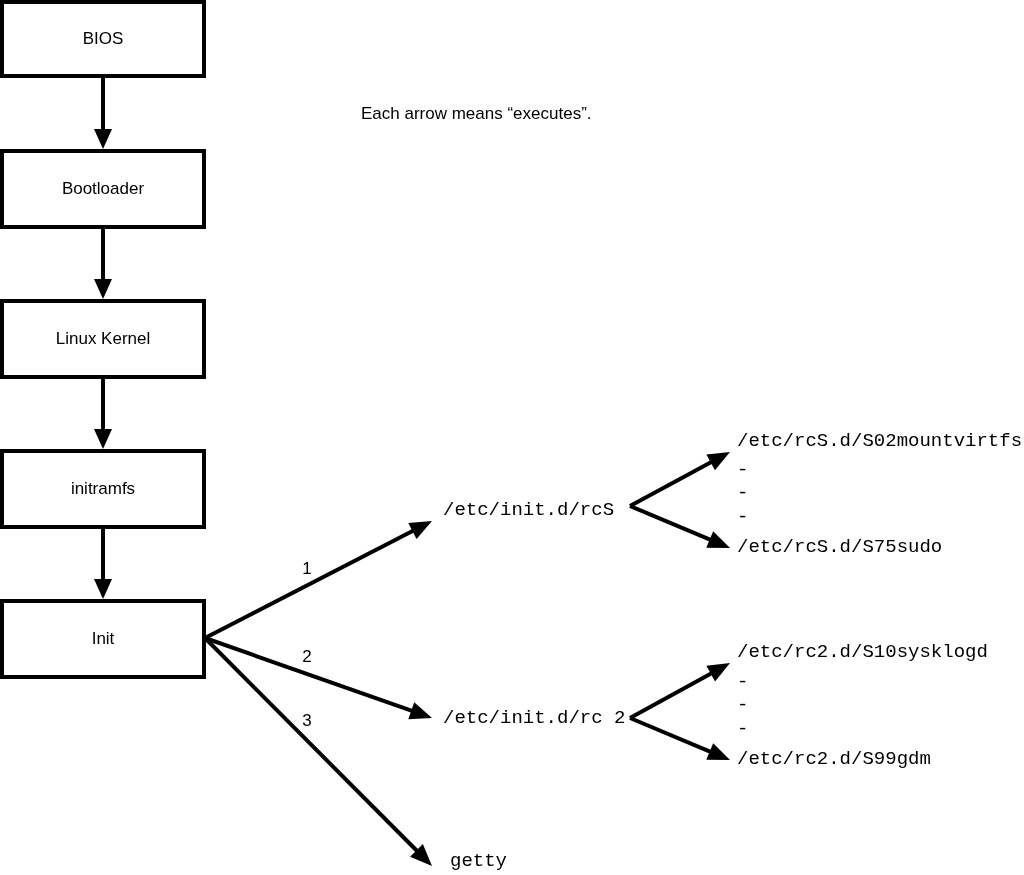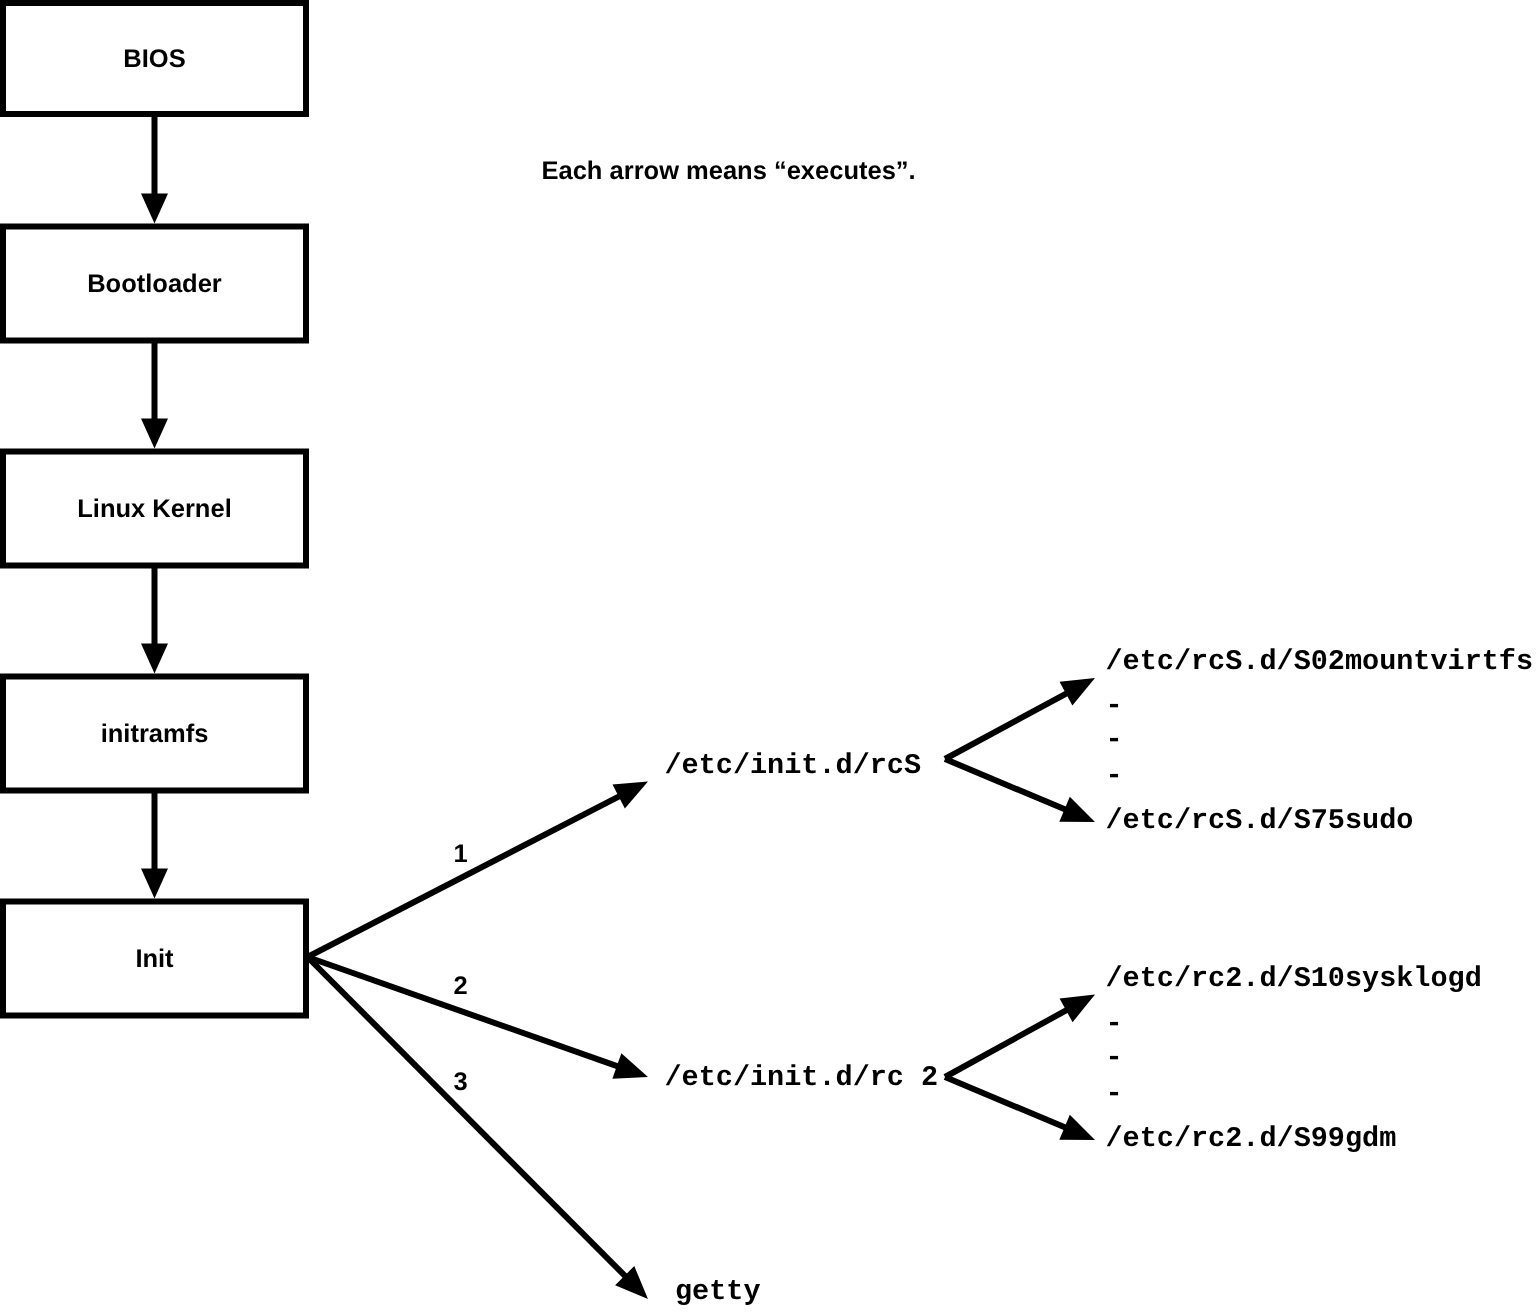--- a/index.html
+++ b/index.html
@@ -13,21 +13,20 @@
     height: 875px;
     font-family: "Liberation Sans", sans-serif;
     color: #000000;
     overflow: hidden;
   }
   #diagram-root {
     position: relative;
     width: 1024px;
     height: 687px;
     background: #ffffff;
-    font-weight: bold;
   }
   svg#boot-diagram {
     display: block;
     width: 1024px;
     height: 875px;
   }
   .box-rect {
     fill: #ffffff;
     stroke: #000000;
     stroke-width: 4;

